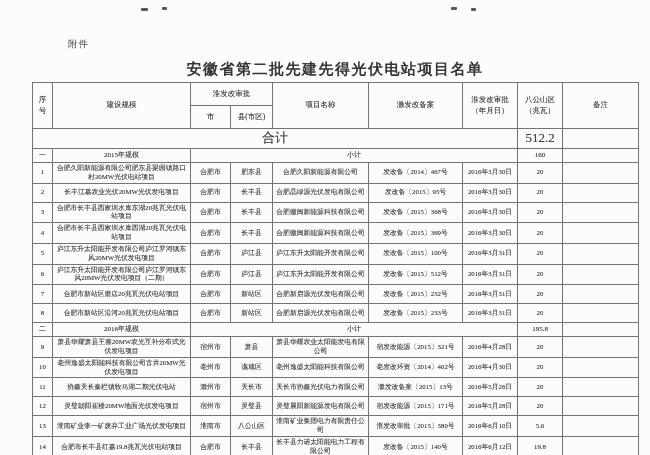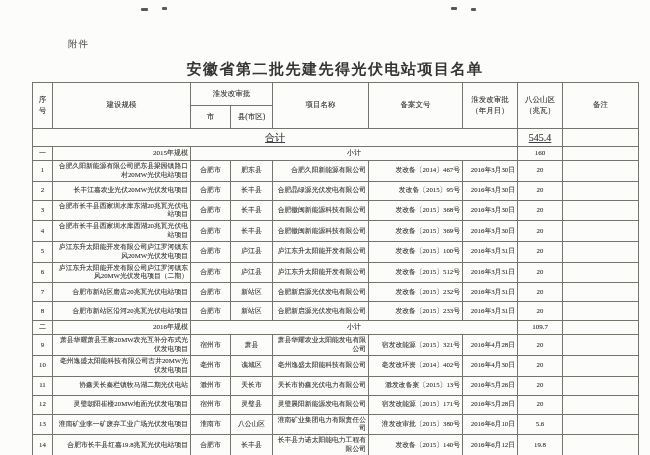--- a/index.html
+++ b/index.html
@@ -27,22 +27,22 @@
     text-shadow:0 0 .5px rgba(70,70,70,.55);
     overflow:hidden;
   }
   table.main th{
     font-weight:normal;text-align:center;
     font-size:7.5px;white-space:pre-line;line-height:1.35;
     height:20px;
   }
   td{line-height:1.3;}
   td.center{text-align:center;}
-  td.left{text-align:right;margin-top:13px;}
-  tr[data-name="total-row"] td{height:15px;font-size:10px;text-decoration:underline;}
+  td.left{text-align:center;margin-top:13px;}
+  tr[data-name="total-row"] td{height:15px;font-size:13px;}
   tr[data-name="section-row"] td{height:11px;font-size:7px;}
   tr[data-name="table-row"] td{height:16px;font-size:6.8px;}
   td.scale{text-align:center;}
 </style>
 </head>
 <body>
 
 <div class="scan-mark" data-name="scan-artifact-mark" style="left:141px;top:8px;width:7px;height:3px;"></div>
 <div class="scan-mark" data-name="scan-artifact-mark" style="left:162px;top:7px;width:5px;height:3px;"></div>
 <div class="scan-mark" data-name="scan-artifact-mark" style="left:451px;top:7px;width:6px;height:3px;"></div>
@@ -64,36 +64,36 @@
       <col style="width:45px">
       <col style="width:76px">
   </colgroup>
   <thead data-name="table-header">
     <tr data-name="header-row-1">
       <th rowspan="2" data-name="header-no">序
 号</th>
       <th rowspan="2" data-name="header-project-name">建设规模</th>
       <th colspan="2" data-name="header-location" style="height:20px;">淮发改审批</th>
       <th rowspan="2" data-name="header-unit">项目名称</th>
-      <th rowspan="2" data-name="header-doc-no">备案文号</th>
+      <th rowspan="2" data-name="header-doc-no">滁发改备案</th>
       <th rowspan="2" data-name="header-grid-date">淮发改审批
 （年月日）</th>
       <th rowspan="2" data-name="header-scale">八公山区
 （兆瓦）</th>
       <th rowspan="2" data-name="header-note">备注</th>
     </tr>
     <tr data-name="header-row-2">
       <th data-name="header-city" style="height:20px;">市</th>
       <th data-name="header-county">县(市区)</th>
     </tr>
   </thead>
   <tbody data-name="project-table-body">
       <tr data-name="total-row">
         <td colspan="7" class="center" data-name="total-label">合计</td>
-        <td class="scale" data-name="total-scale">545.4</td>
+        <td class="scale" data-name="total-scale">512.2</td>
         <td class="center" data-name="total-note"></td>
       </tr>
       <tr data-name="section-row">
         <td class="center" data-name="section-no">一</td>
         <td class="left" data-name="section-label">2015年规模</td>
         <td colspan="5" class="center" data-name="subtotal-label">小计</td>
         <td class="scale" data-name="subtotal-scale">160</td>
         <td class="center" data-name="section-note"></td>
       </tr>
       <tr data-name="table-row">
@@ -181,21 +181,21 @@
         <td class="left" data-name="construction-unit">合肥新启源光伏发电有限公司</td>
         <td class="left" data-name="filing-doc-no">发改备〔2015〕233号</td>
         <td class="left" data-name="grid-date">2016年3月31日</td>
         <td class="scale" data-name="scale-mw">20</td>
         <td class="center" data-name="note"></td>
       </tr>
       <tr data-name="section-row">
         <td class="center" data-name="section-no">二</td>
         <td class="left" data-name="section-label">2016年规模</td>
         <td colspan="5" class="center" data-name="subtotal-label">小计</td>
-        <td class="scale" data-name="subtotal-scale">109.7</td>
+        <td class="scale" data-name="subtotal-scale">195.8</td>
         <td class="center" data-name="section-note"></td>
       </tr>
       <tr data-name="table-row">
         <td class="center" data-name="row-no">9</td>
         <td class="left" data-name="project-name">萧县华耀萧县王寨20MW农光互补分布式光伏发电项目</td>
         <td class="center" data-name="city">宿州市</td>
         <td class="center" data-name="county">萧县</td>
         <td class="left" data-name="construction-unit">萧县华耀农业太阳能发电有限公司</td>
         <td class="left" data-name="filing-doc-no">宿发改能源〔2015〕321号</td>
         <td class="left" data-name="grid-date">2016年4月28日</td>

